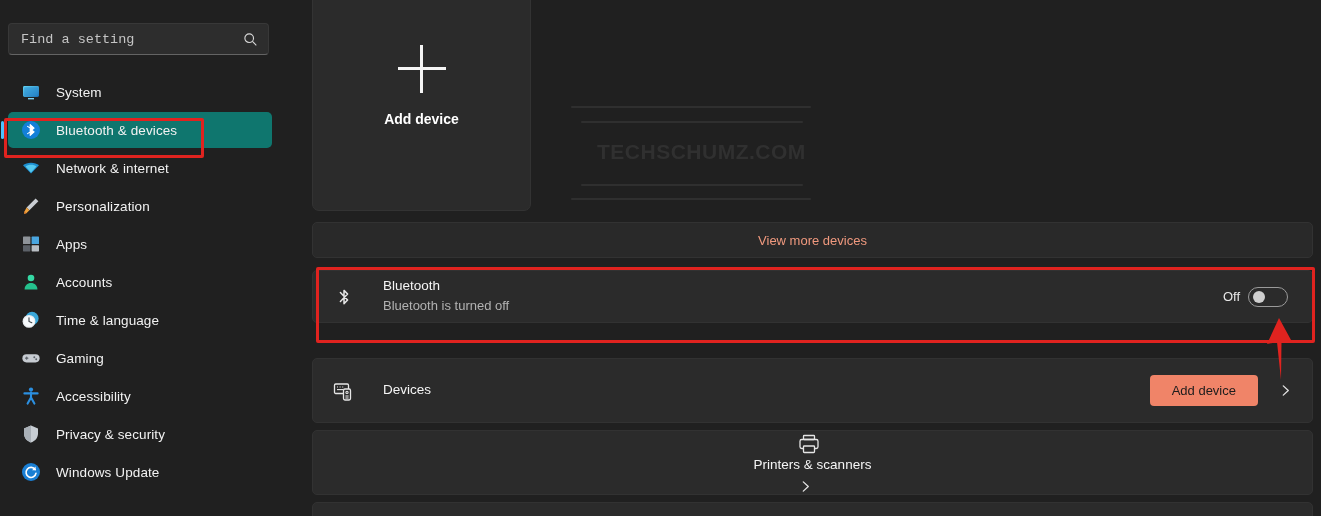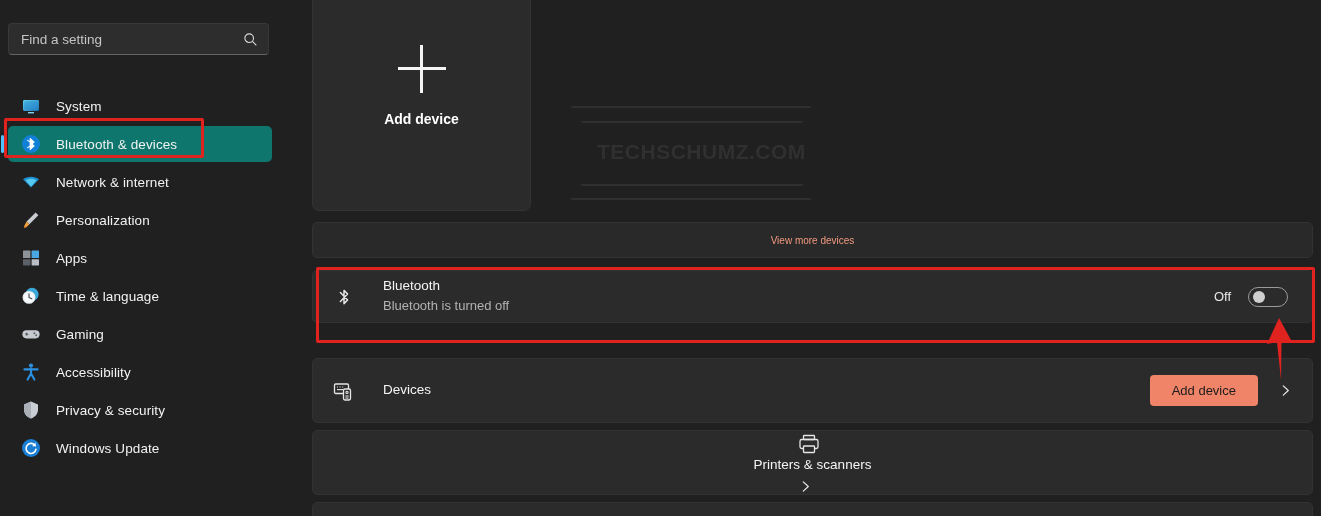--- a/index.html
+++ b/index.html
@@ -44,35 +44,35 @@
     align-items: center;
     box-sizing: border-box;
   }
   .search-input {
     flex: 1;
     background: transparent;
     border: none;
     outline: none;
     color: #ec4899;
     font-size: 13.5px;
-    font-family: Liberation Sans, sans-serif;
+    font-family: Liberation Mono, monospace;
     padding: 0 8px 0 12px;
   }
   .search-input::placeholder { color: #c5c5c5; opacity: 1; }
   .search-icon {
     width: 28px;
     height: 28px;
     display: flex;
     align-items: center;
     justify-content: center;
     color: #d8d8d8;
     margin-right: 4px;
   }
 
-  .nav { position: absolute; left: 0; top: 86px; width: 300px; }
+  .nav { position: absolute; left: 0; top: 72px; width: 300px; }
   .nav-item {
     position: relative;
     height: 36px;
     margin: 2px 28px 2px 8px;
     border-radius: 5px;
     display: flex;
     align-items: center;
     padding-left: 12px;
     box-sizing: border-box;
     cursor: default;
@@ -205,21 +205,21 @@
 
   .viewmore {
     top: 222px;
     height: 36px;
     display: flex;
     align-items: center;
     justify-content: center;
     background: #292929;
   }
   .viewmore-label {
-    font-size: 10px;
+    font-size: 13px;
     color: #f0997e;
   }
 
   .bt-card {
     top: 270px;
     height: 53px;
     display: flex;
     align-items: center;
     background: #2b2b2b;
   }
@@ -247,21 +247,21 @@
     color: #e6e6e6;
   }
   .row-text { flex: 1; min-width: 0; }
   .row-title { font-size: 13.5px; color: #f5f5f5; line-height: 1.25; }
   .row-sub   { font-size: 13px; color: #b2b2b2; line-height: 1.35; margin-top: 2px; }
 
   .toggle-wrap {
     display: flex;
     align-items: center;
     margin-right: 24px;
-    gap: 17px;
+    gap: 8px;
     justify-content: flex-end;
   }
   .toggle-state { font-size: 13px; color: #e8e8e8; }
   .switch {
     width: 40px;
     height: 20px;
     border-radius: 11px;
     border: 1px solid #9a9a9a;
     background: #2b2b2b;
     position: relative;
@@ -388,20 +388,29 @@
           <svg width="20" height="20" viewBox="0 0 20 20">
             <rect x="2" y="2.6" width="7.4" height="7.4" rx="0.6" fill="#8e9399"></rect>
             <rect x="10.6" y="2.6" width="7.4" height="7.4" rx="0.6" fill="#4aa6e0"></rect>
             <rect x="2" y="11.2" width="7.4" height="6.2" rx="0.6" fill="#5c6168"></rect>
             <rect x="10.6" y="11.2" width="7.4" height="6.2" rx="0.6" fill="#b9bec4"></rect>
           </svg>
         </span>
         <span class="nav-label">Apps</span>
       </div>
 
+      <div class="nav-item">
+        <span class="nav-icon">
+          <svg width="20" height="20" viewBox="0 0 20 20">
+            <circle cx="10" cy="6" r="3.3" fill="#35d9a4"></circle>
+            <path d="M3.6 17.6 C3.6 13.4 6.4 11 10 11 C13.6 11 16.4 13.4 16.4 17.6 Z" fill="#24c18d"></path>
+          </svg>
+        </span>
+        <span class="nav-label">Accounts</span>
+      </div>
 
       <div class="nav-item">
         <span class="nav-icon">
           <svg width="20" height="20" viewBox="0 0 20 20">
             <circle cx="11" cy="8.4" r="6.6" fill="#3aa7d9"></circle>
             <circle cx="8" cy="11.4" r="6.4" fill="#e9edf0"></circle>
             <circle cx="8" cy="11.4" r="5.2" fill="#f7fafc"></circle>
             <path d="M8 7.8 L8 11.4 L10.8 12.8" stroke="#3b4147" stroke-width="1.1" fill="none" stroke-linecap="round"></path>
           </svg>
         </span>

